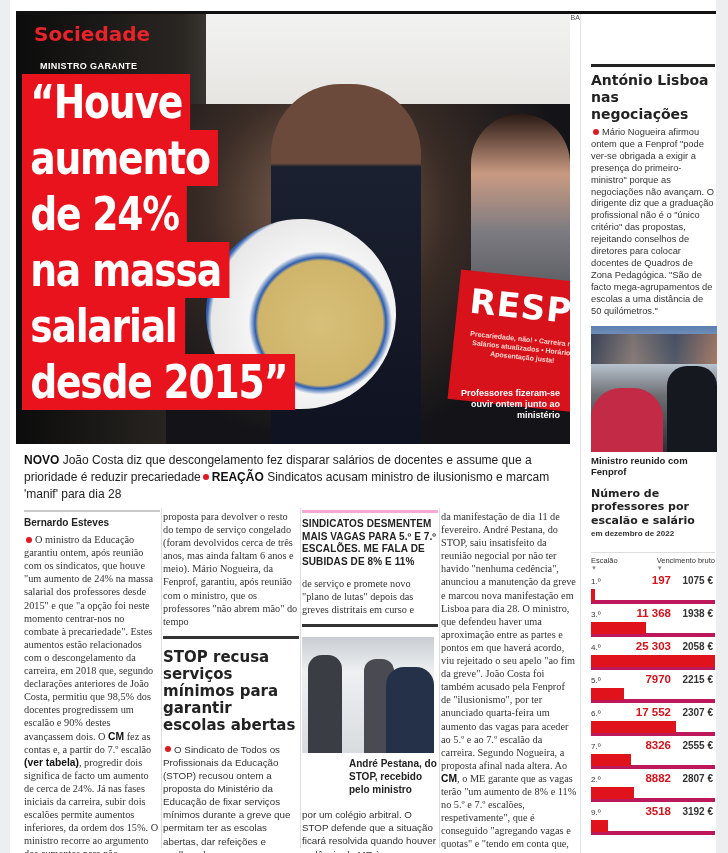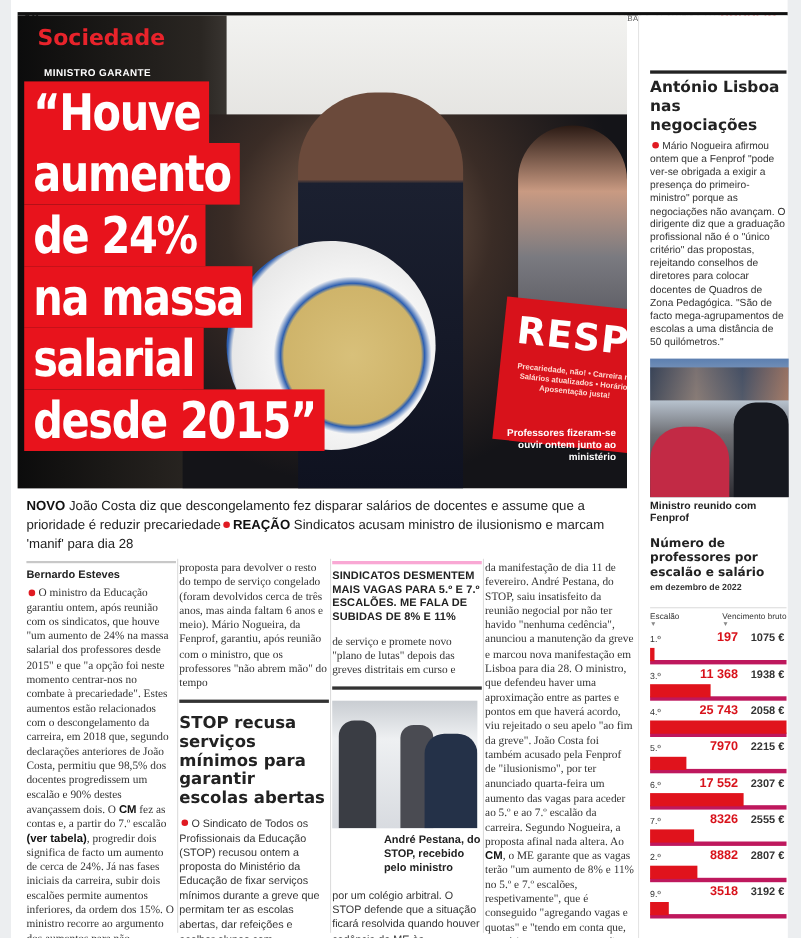--- a/index.html
+++ b/index.html
@@ -187,21 +187,21 @@
             <span class="bar" style="width:4px;background:#e0131c"></span>
           </div>
           <div class="row">
             <span class="lvl">3.º</span>
             <span class="cnt">11 368</span>
             <span class="sal">1938 €</span>
             <span class="bar" style="width:55px;background:#e0131c"></span>
           </div>
           <div class="row">
             <span class="lvl">4.º</span>
-            <span class="cnt">25 743</span>
+            <span class="cnt">25 303</span>
             <span class="sal">2058 €</span>
             <span class="bar" style="width:124px;background:#e0131c"></span>
           </div>
           <div class="row">
             <span class="lvl">5.º</span>
             <span class="cnt">7970</span>
             <span class="sal">2215 €</span>
             <span class="bar" style="width:33px;background:#e0131c"></span>
           </div>
           <div class="row">

